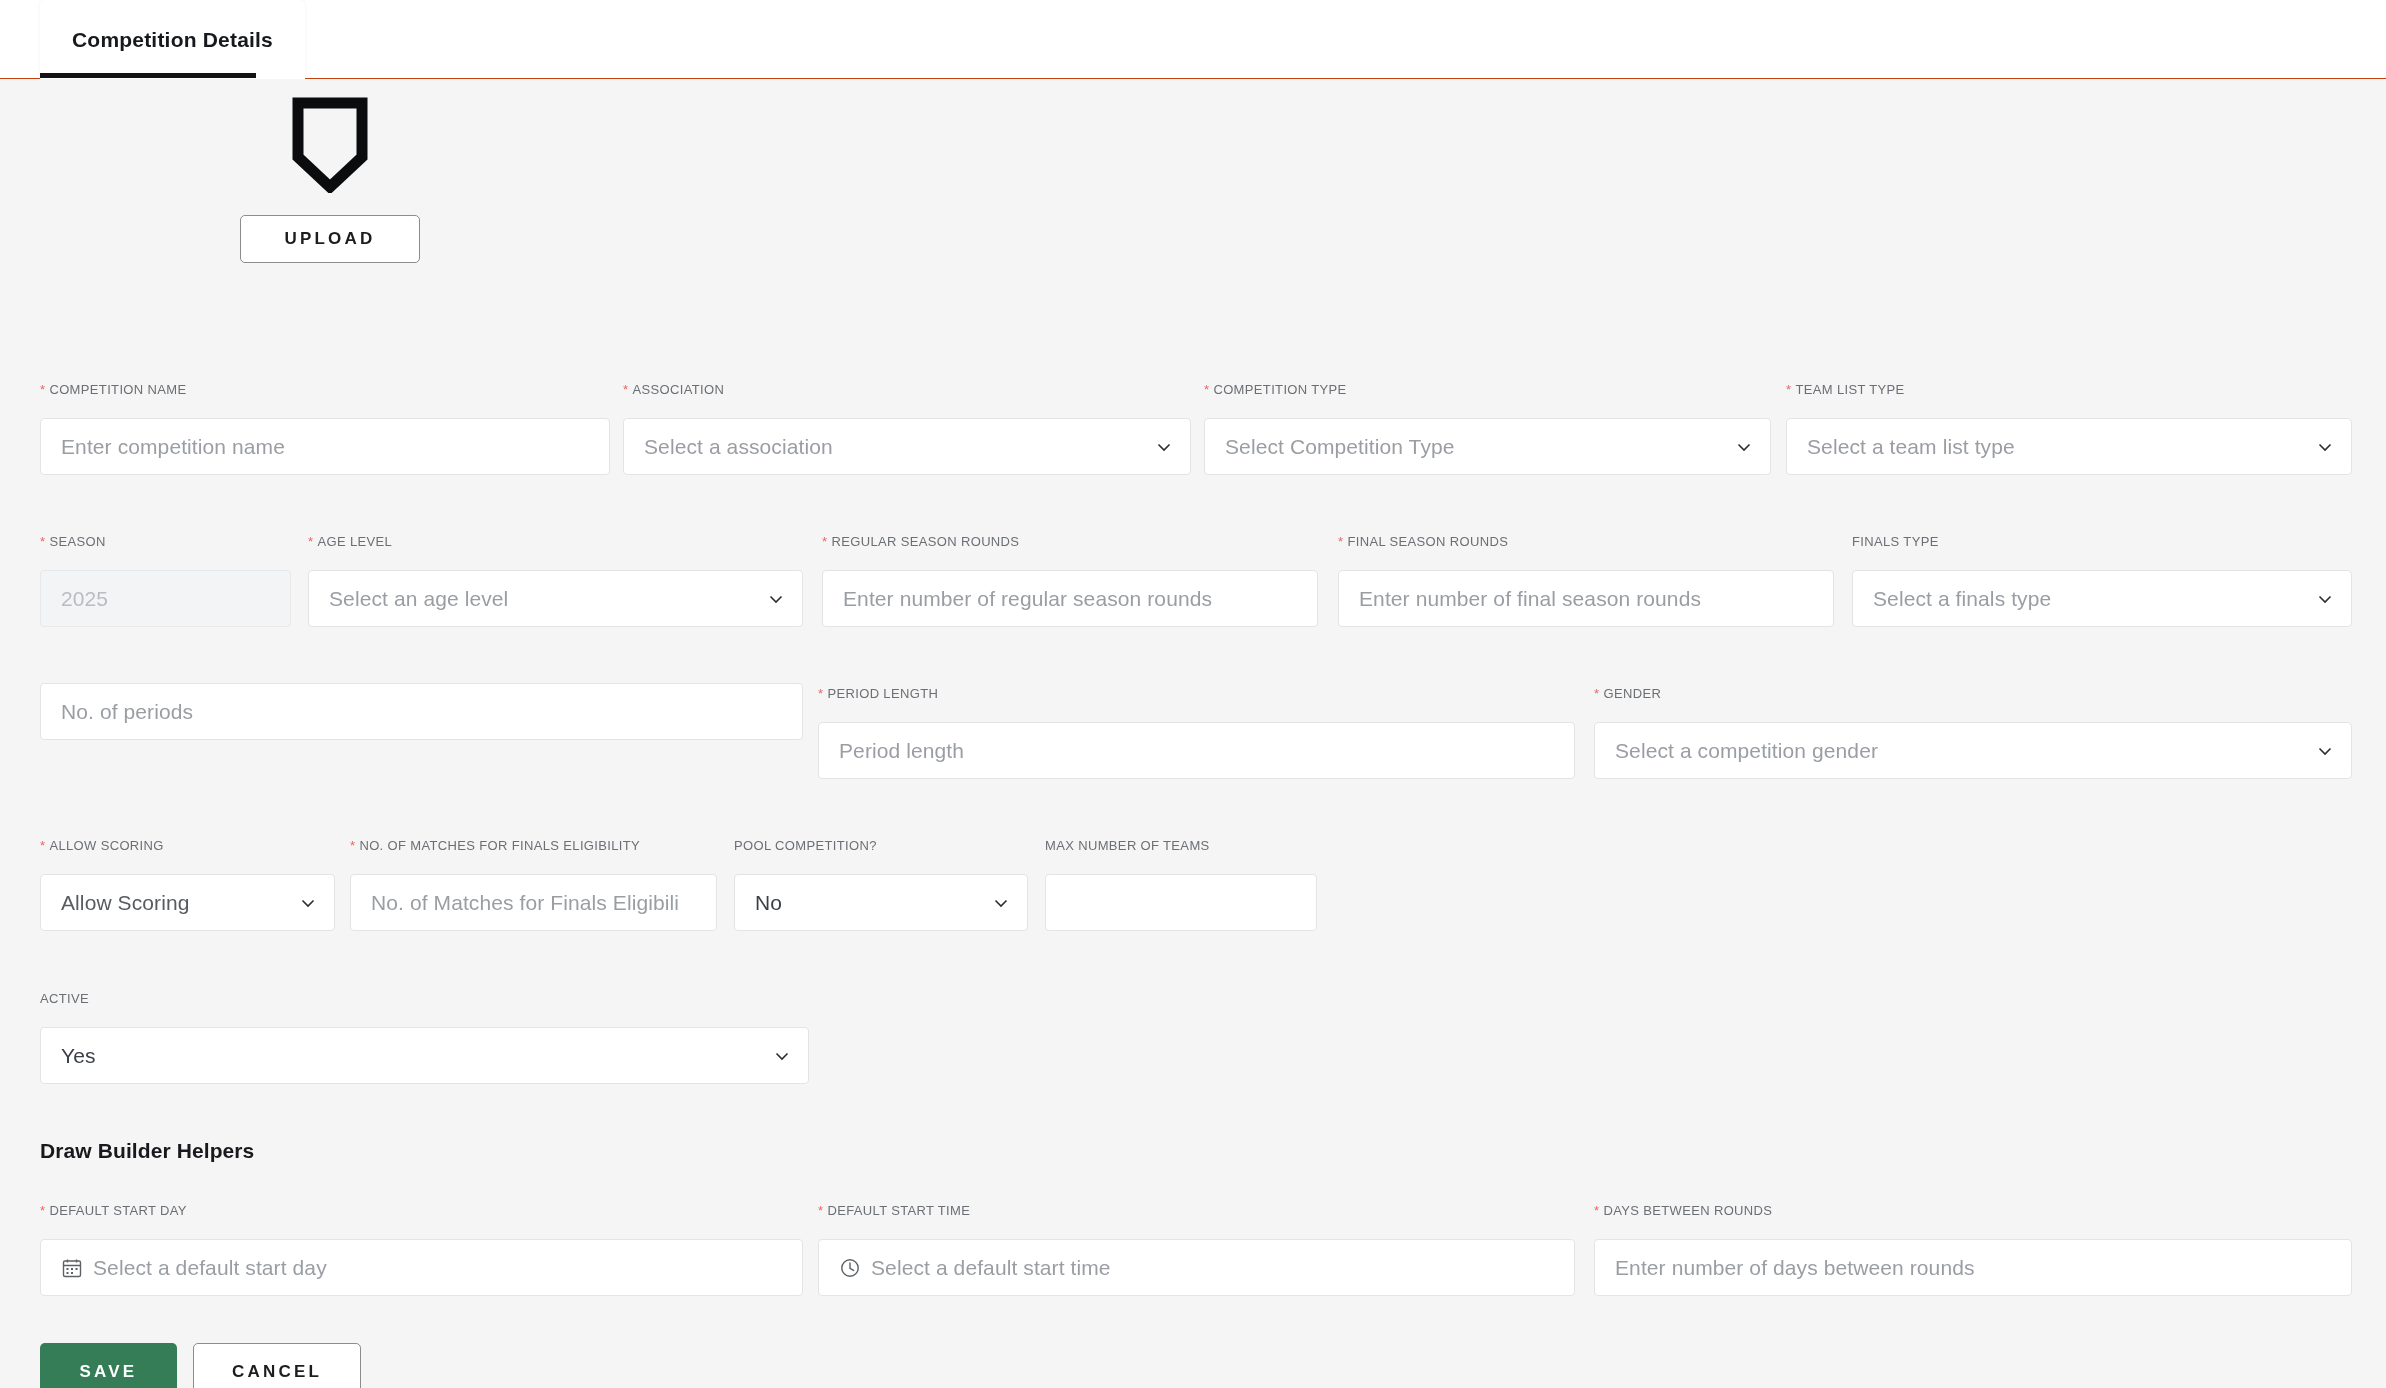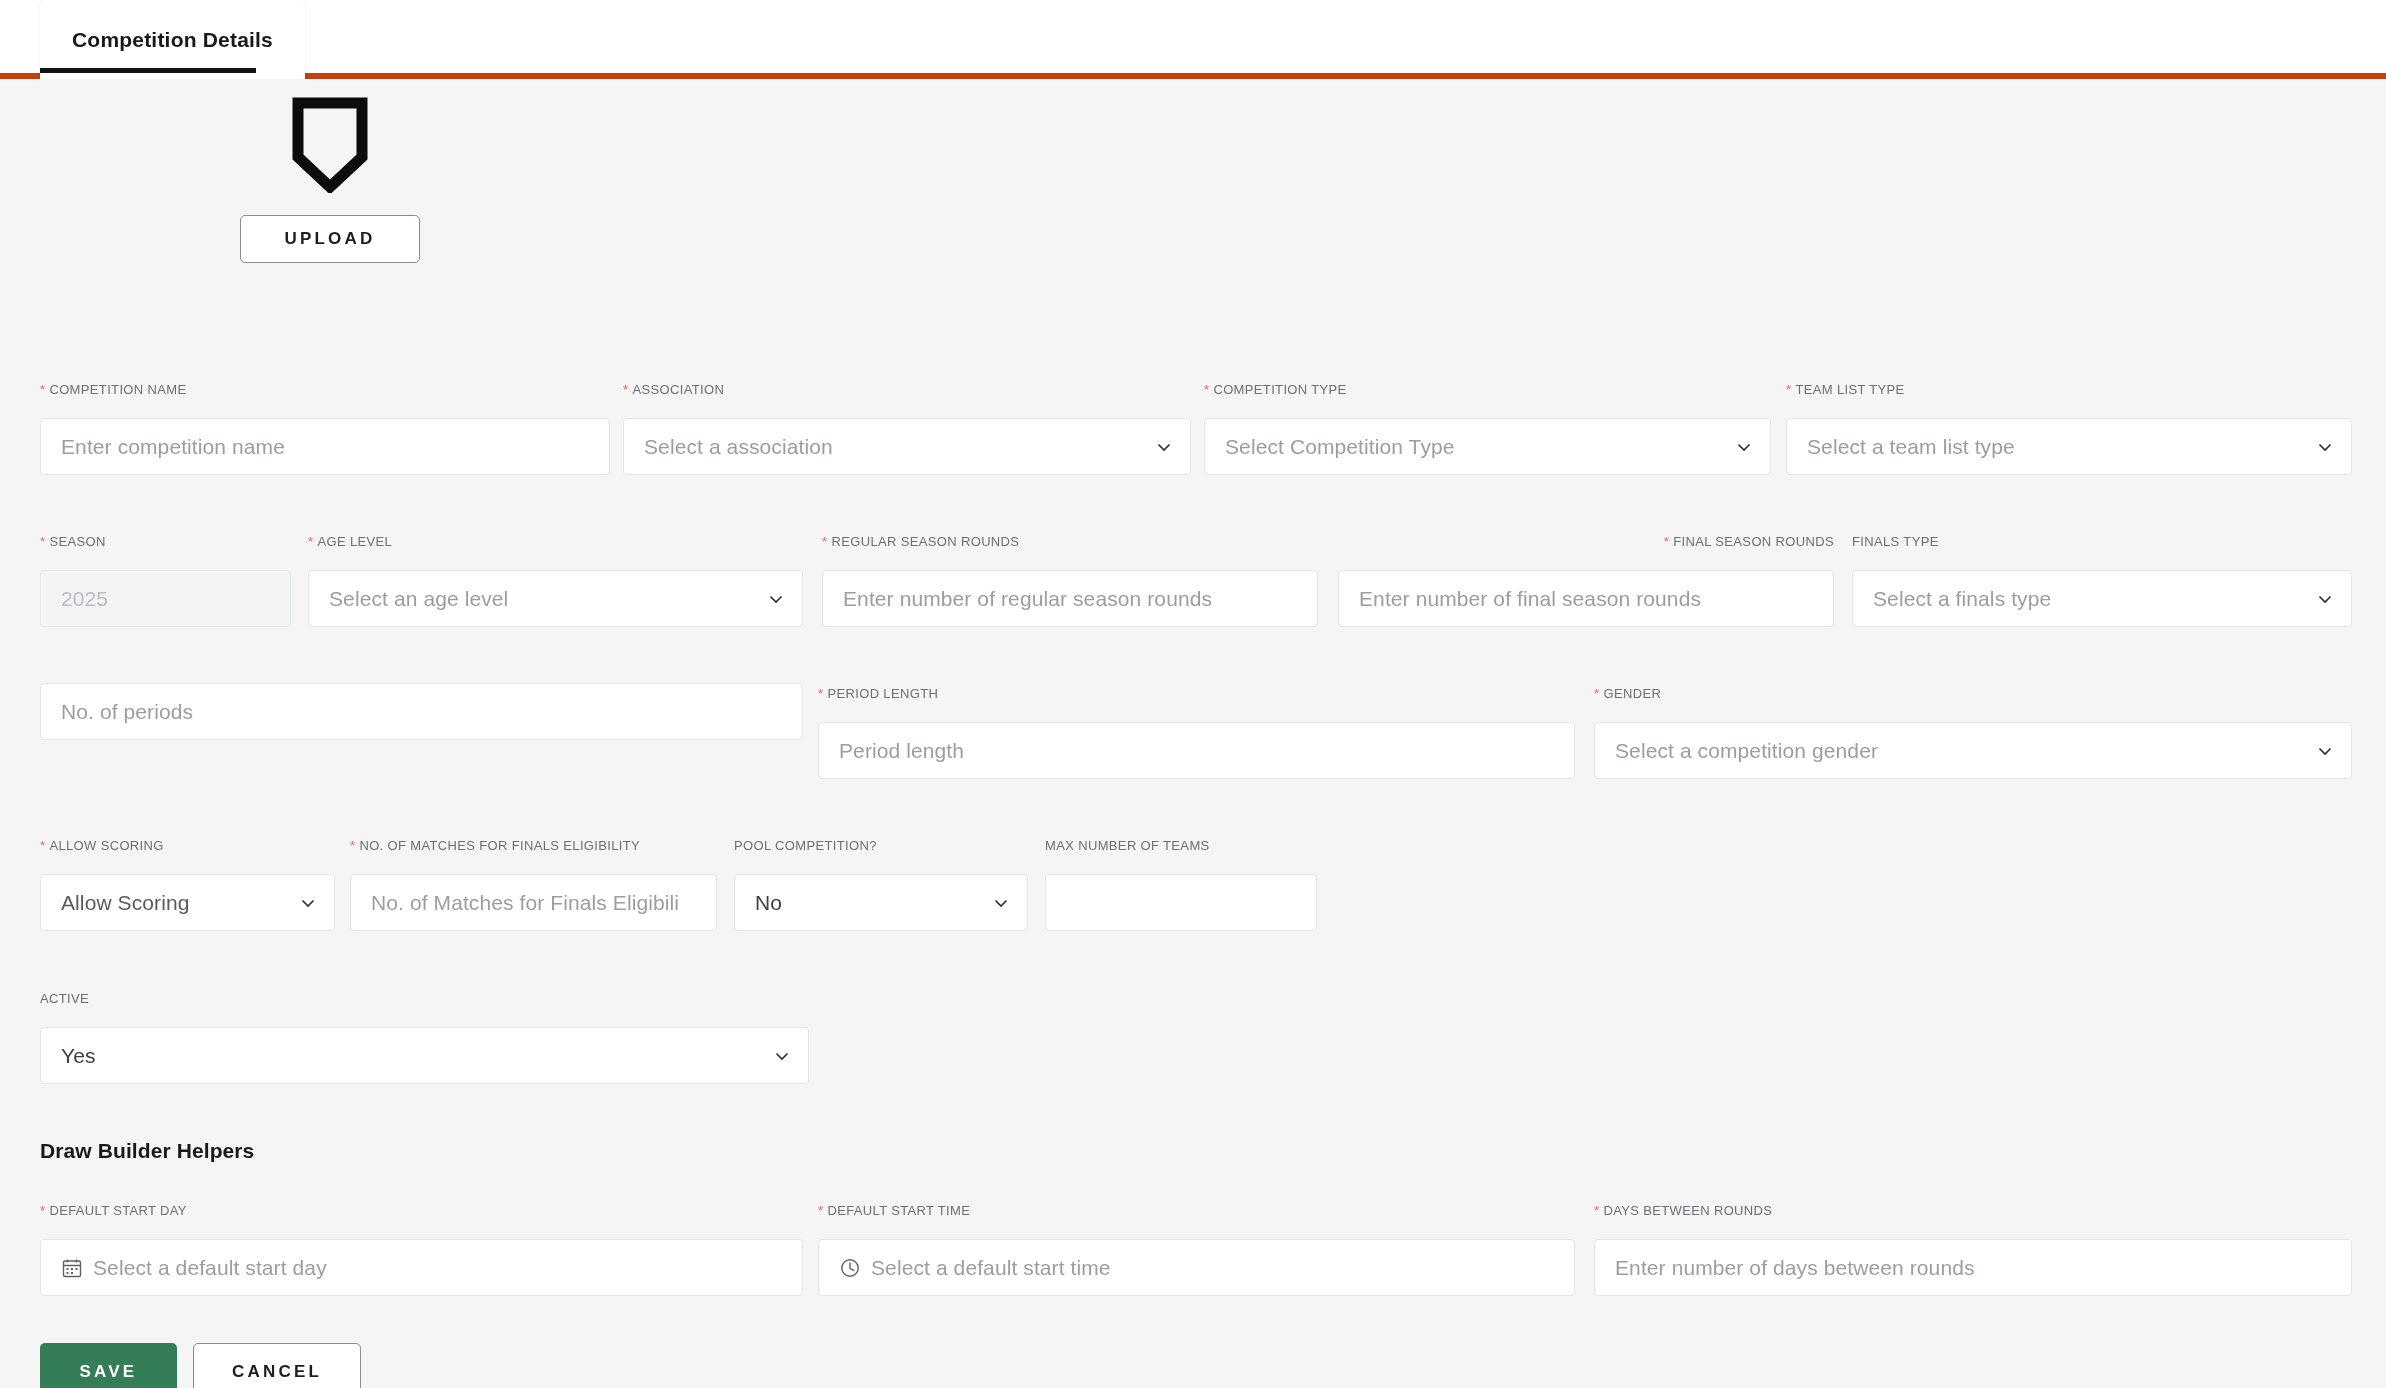--- a/index.html
+++ b/index.html
@@ -9,21 +9,21 @@
     overflow: hidden;
     background: #f5f5f5;
     font-family: "Liberation Sans", sans-serif;
   }
 
   
   .tabbar {
     position: relative;
     height: 79px;
     background: #ffffff;
-    border-bottom: 6px solid #c2410c;
+    border-bottom: 1px solid #c2410c;
   }
   .tab {
     position: absolute;
     left: 40px;
     top: 0;
     height: 79px;
     padding: 0 32px;
     display: flex;
     align-items: center;
     background: #ffffff;
@@ -271,21 +271,21 @@
 
       <div class="field" style="left:822px; top:0; width:496px;">
         <div class="flabel">
           <span class="req">*</span><span>REGULAR SEASON ROUNDS</span>
         </div>
         <div class="control">
           <span>Enter number of regular season rounds</span>
         </div>
       </div>
 
-      <div class="field" style="left:1338px; top:0; width:496px;text-align:right;">
+      <div class="field" style="left:1338px; top:0; width:496px;">
         <div class="flabel">
           <span class="req">*</span><span>FINAL SEASON ROUNDS</span>
         </div>
         <div class="control">
           <span>Enter number of final season rounds</span>
         </div>
       </div>
 
       <div class="field" style="left:1852px; top:0; width:500px;">
         <div class="flabel" style="padding-left:0;">

